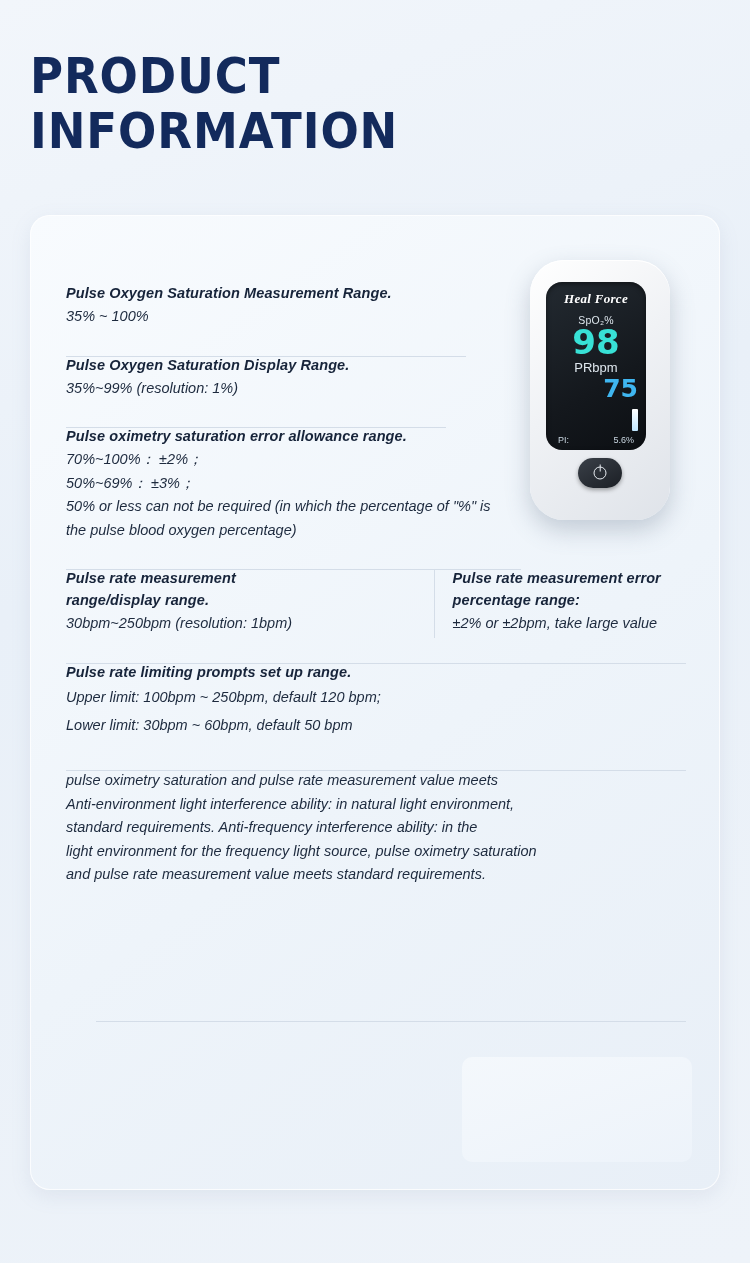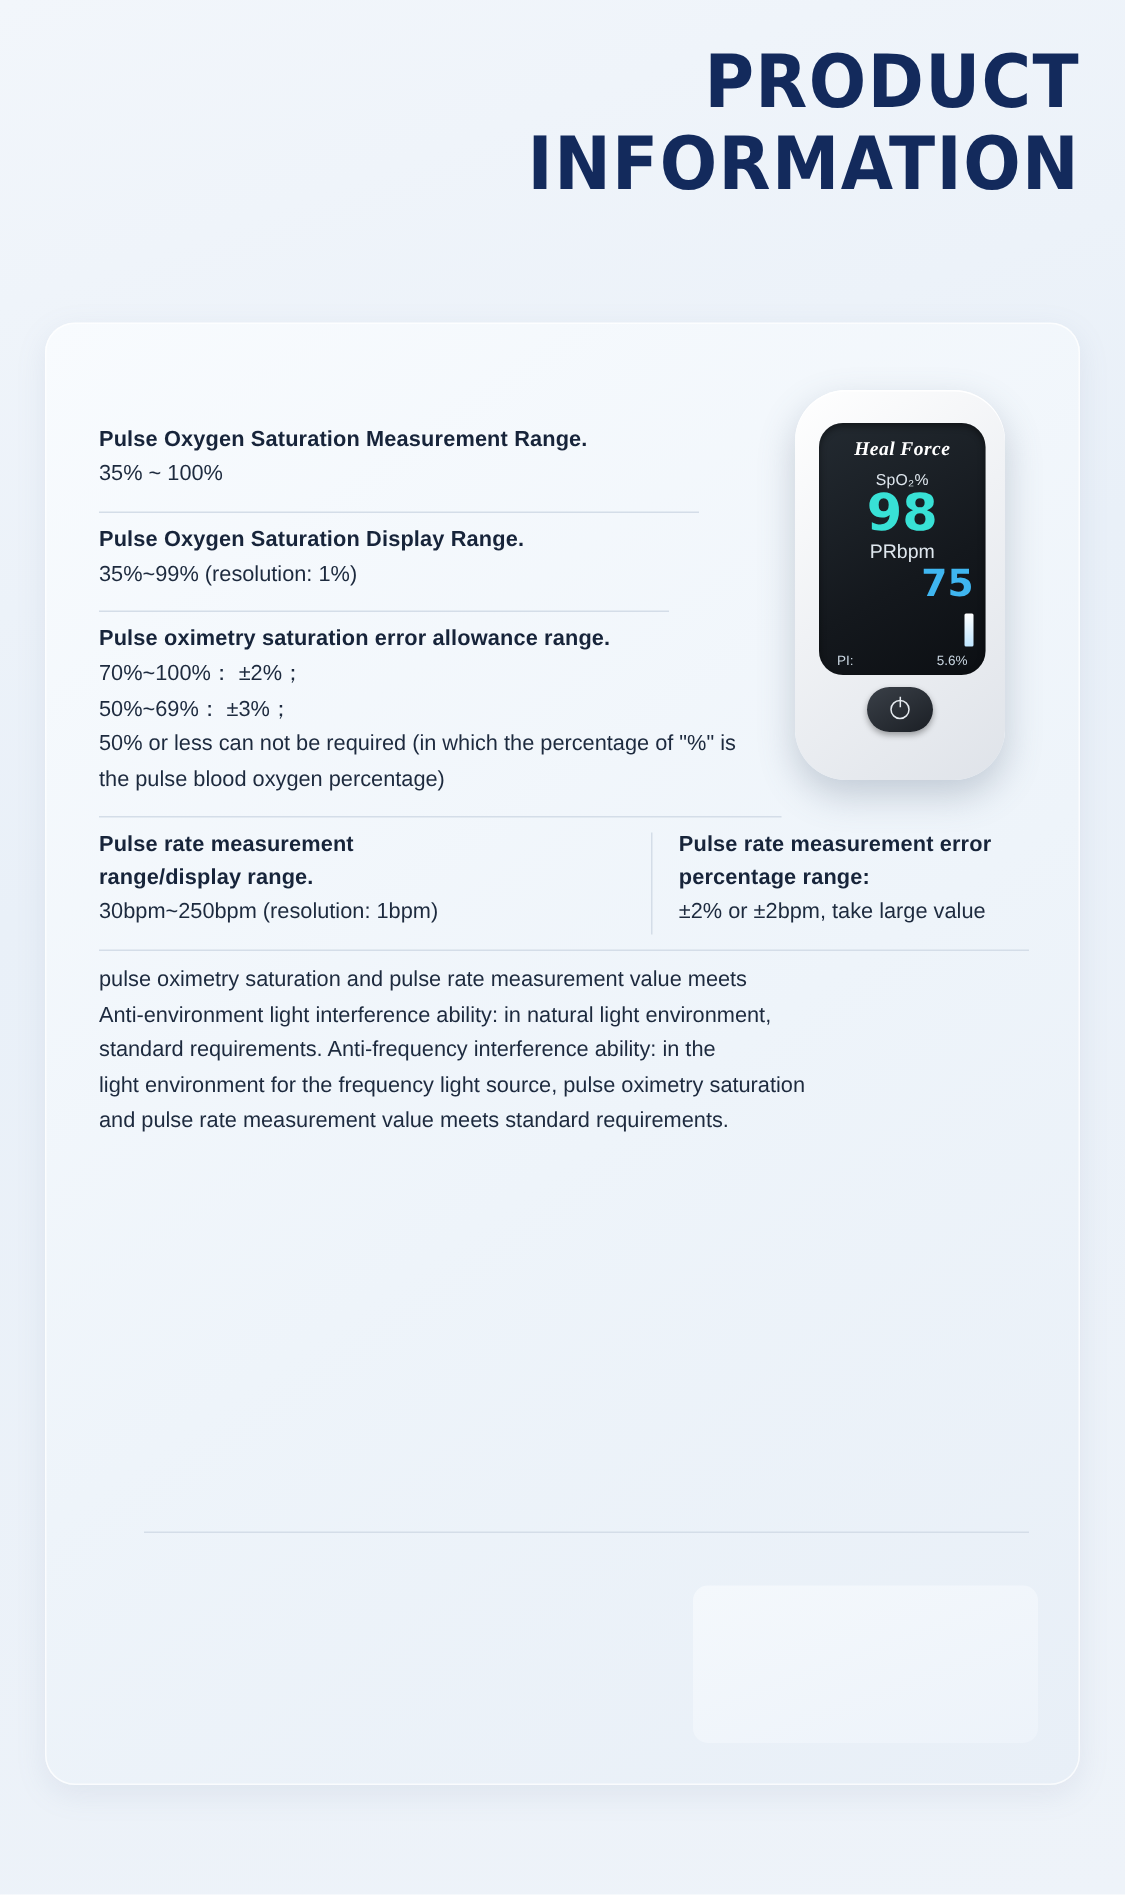--- a/index.html
+++ b/index.html
@@ -11,22 +11,22 @@
     height: 1263px;
     font-family: "Liberation Sans", sans-serif;
     background: linear-gradient(160deg, #f2f6fb 0%, #e9f0f8 40%, #eef3f9 100%);
     position: relative;
     overflow: hidden;
     color: #1b2a44;
   }
 
   
   .title-block {
-    text-align: right;
-    padding-top: 28px;
+    text-align: left;
+    padding-top: 50px;
   }
   .title-line {
     font-family: "DejaVu Sans", sans-serif;
     font-weight: 900;
     color: #132a5c;
     letter-spacing: 1px;
     line-height: 1.12;
     font-size: 49px;
     transform: scaleX(0.92);
   }
@@ -44,23 +44,23 @@
   }
 
   .content {
     position: absolute;
     left: 36px;
     top: 70px;
     width: 620px;
   }
 
   .sec {
-    padding-bottom: 10px;
-    margin-bottom: 10px;
+    padding-bottom: 25px;
     border-bottom: 1px solid #d4dde8;
+    font-style: italic;
   }
   .sec:last-child { border-bottom: none; }
 
   .sec h3 {
     margin: 0 0 6px 0;
     font-size: 14.5px;
     font-weight: bold;
     color: #17243a;
     letter-spacing: 0.1px;
   }
@@ -127,21 +127,21 @@
     position: absolute;
     inset: 0;
     border-radius: 34px;
     background: linear-gradient(140deg, #ffffff 0%, #f0f2f5 45%, #dfe3e9 100%);
     box-shadow: 0 10px 24px rgba(90,105,130,0.30), 0 1px 0 #fff inset;
   }
   .screen {
     position: absolute;
     left: 16px;
     top: 22px;
-    width: 111px;
+    width: 100px;
     height: 168px;
     border-radius: 16px;
     background: linear-gradient(150deg, #232a31 0%, #14181d 60%, #0c0f13 100%);
     box-shadow: 0 2px 5px rgba(0,0,0,0.45) inset;
     overflow: hidden;
   }
   .brand {
     position: absolute;
     top: 9px;
     left: 0;
@@ -302,20 +302,25 @@
         <h3>range/display range.</h3>
         <p>30bpm~250bpm (resolution: 1bpm)</p>
       </div>
       <div class="col-b">
         <h3>Pulse rate measurement error</h3>
         <h3>percentage range:</h3>
         <p>±2% or ±2bpm, take large value</p>
       </div>
     </div>
 
+    <div class="sec">
+      <h3>Pulse rate limiting prompts set up range.</h3>
+      <p style="margin-top:8px">Upper limit: 100bpm ~ 250bpm, default 120 bpm;</p>
+      <p style="margin-top:8px;margin-bottom:10px">Lower limit: 30bpm ~ 60bpm, default 50 bpm</p>
+    </div>
 
     <div class="sec" style="border-bottom:none">
       <p>pulse oximetry saturation and pulse rate measurement value meets</p>
       <p>Anti-environment light interference ability: in natural light environment,</p>
       <p>standard requirements. Anti-frequency interference ability: in the</p>
       <p>light environment for the frequency light source, pulse oximetry saturation</p>
       <p>and pulse rate measurement value meets standard requirements.</p>
     </div>
 
   </div>

